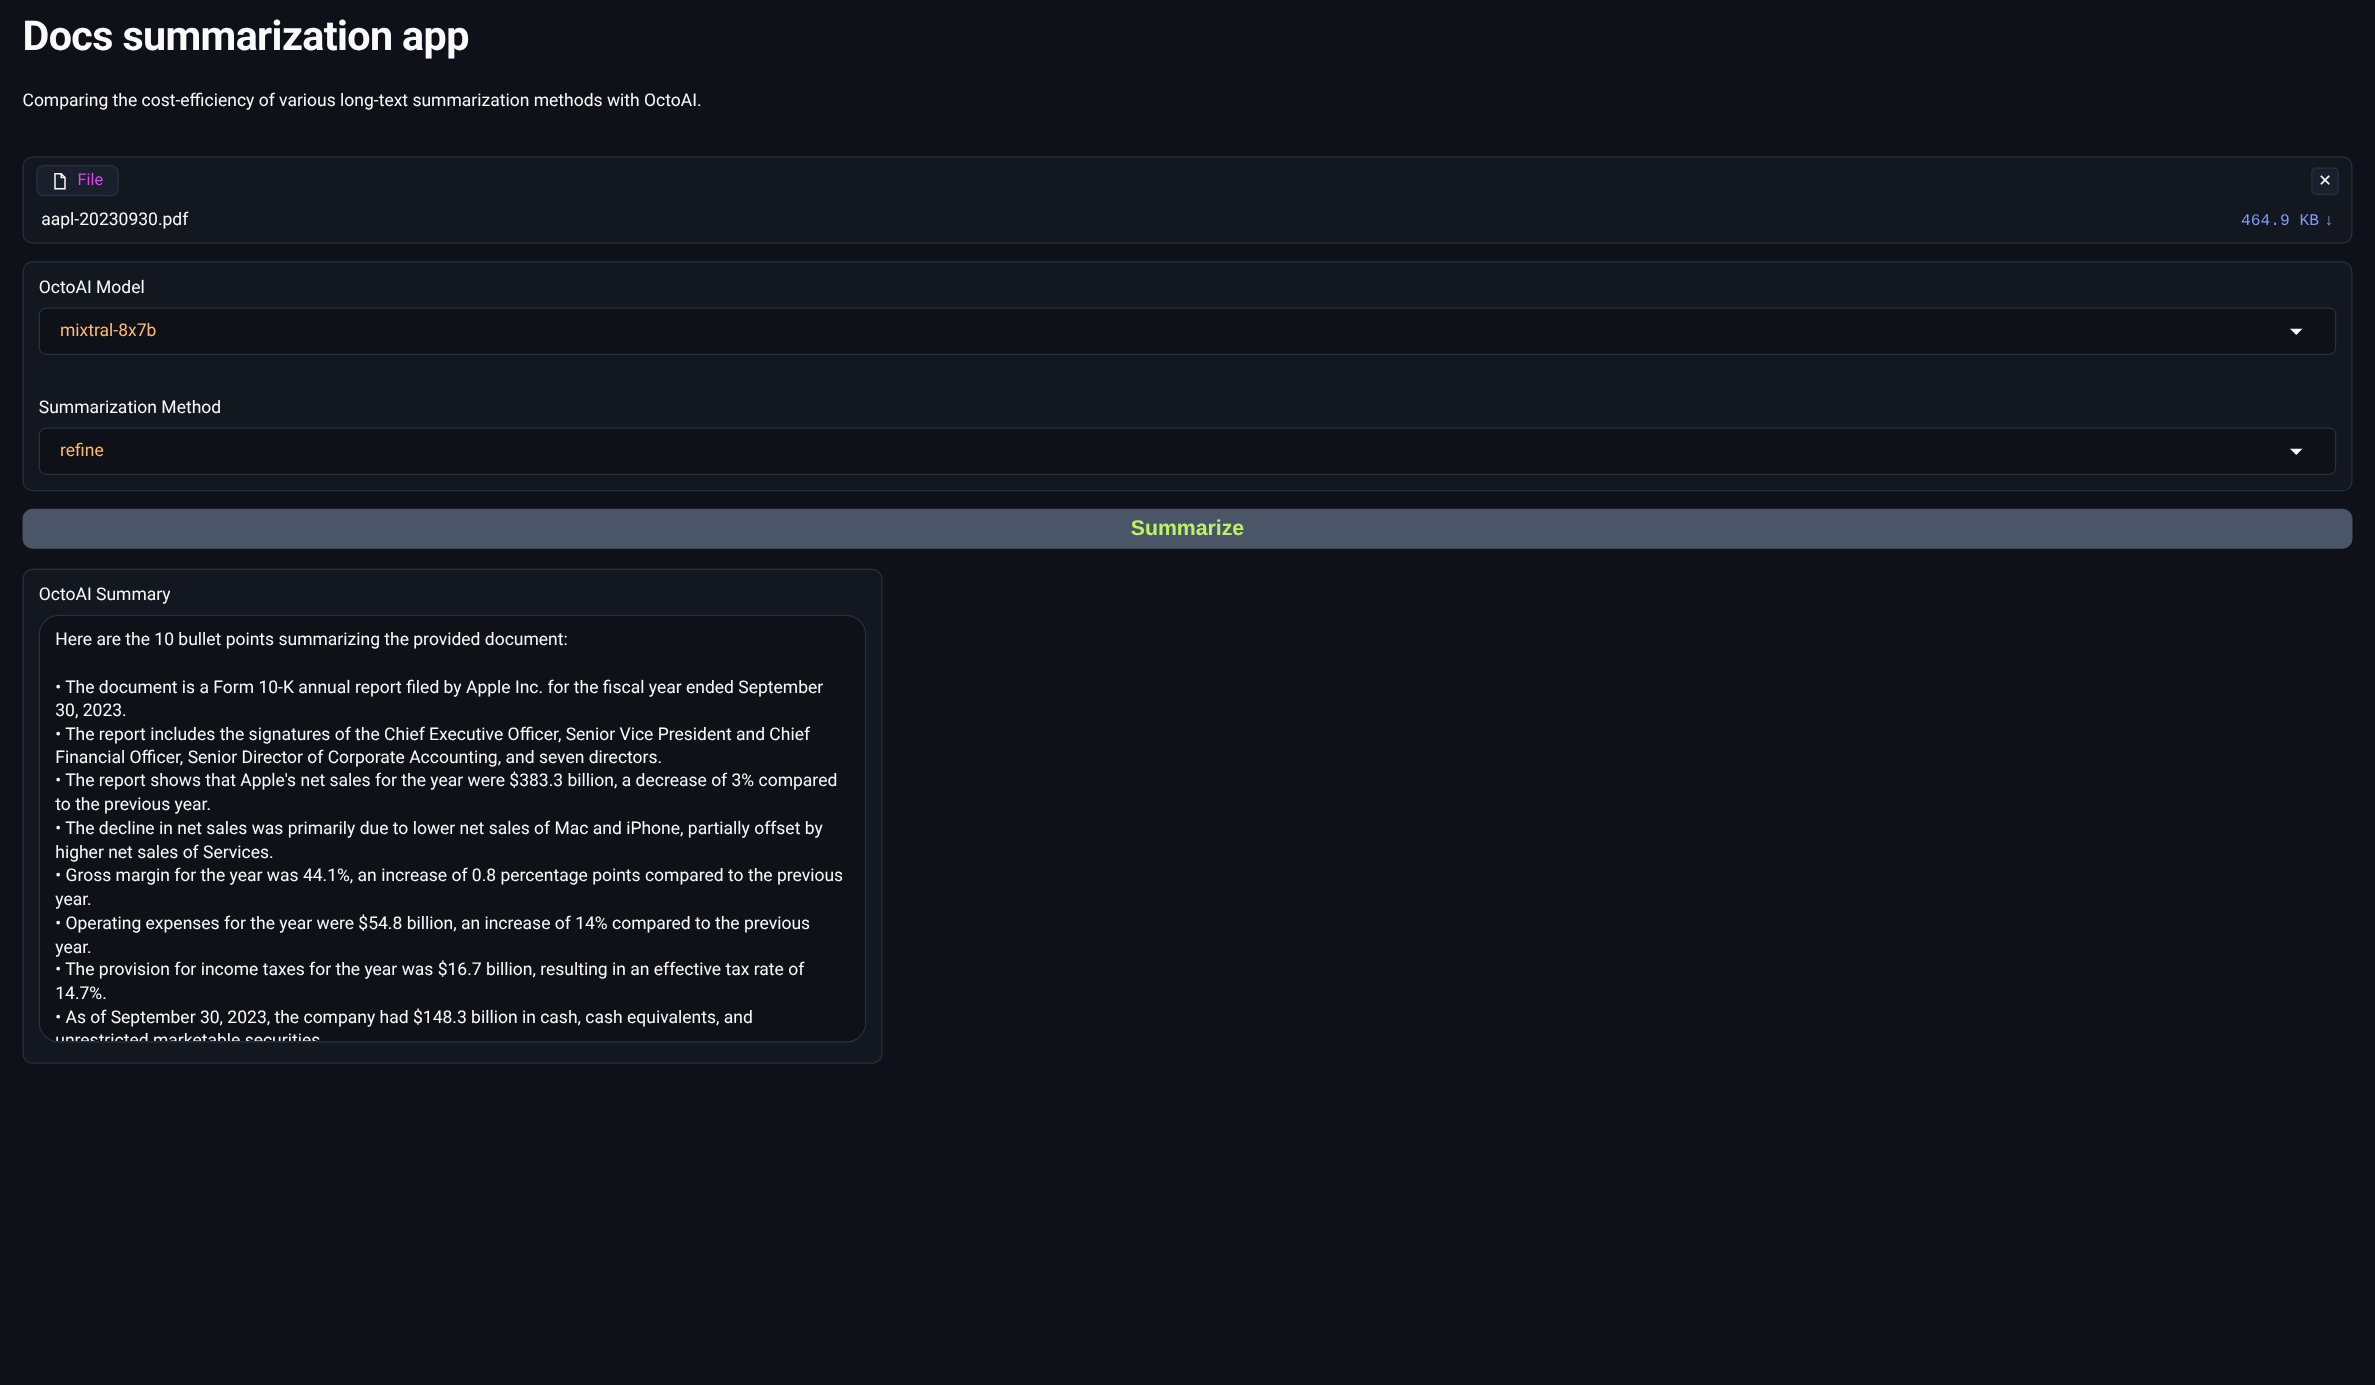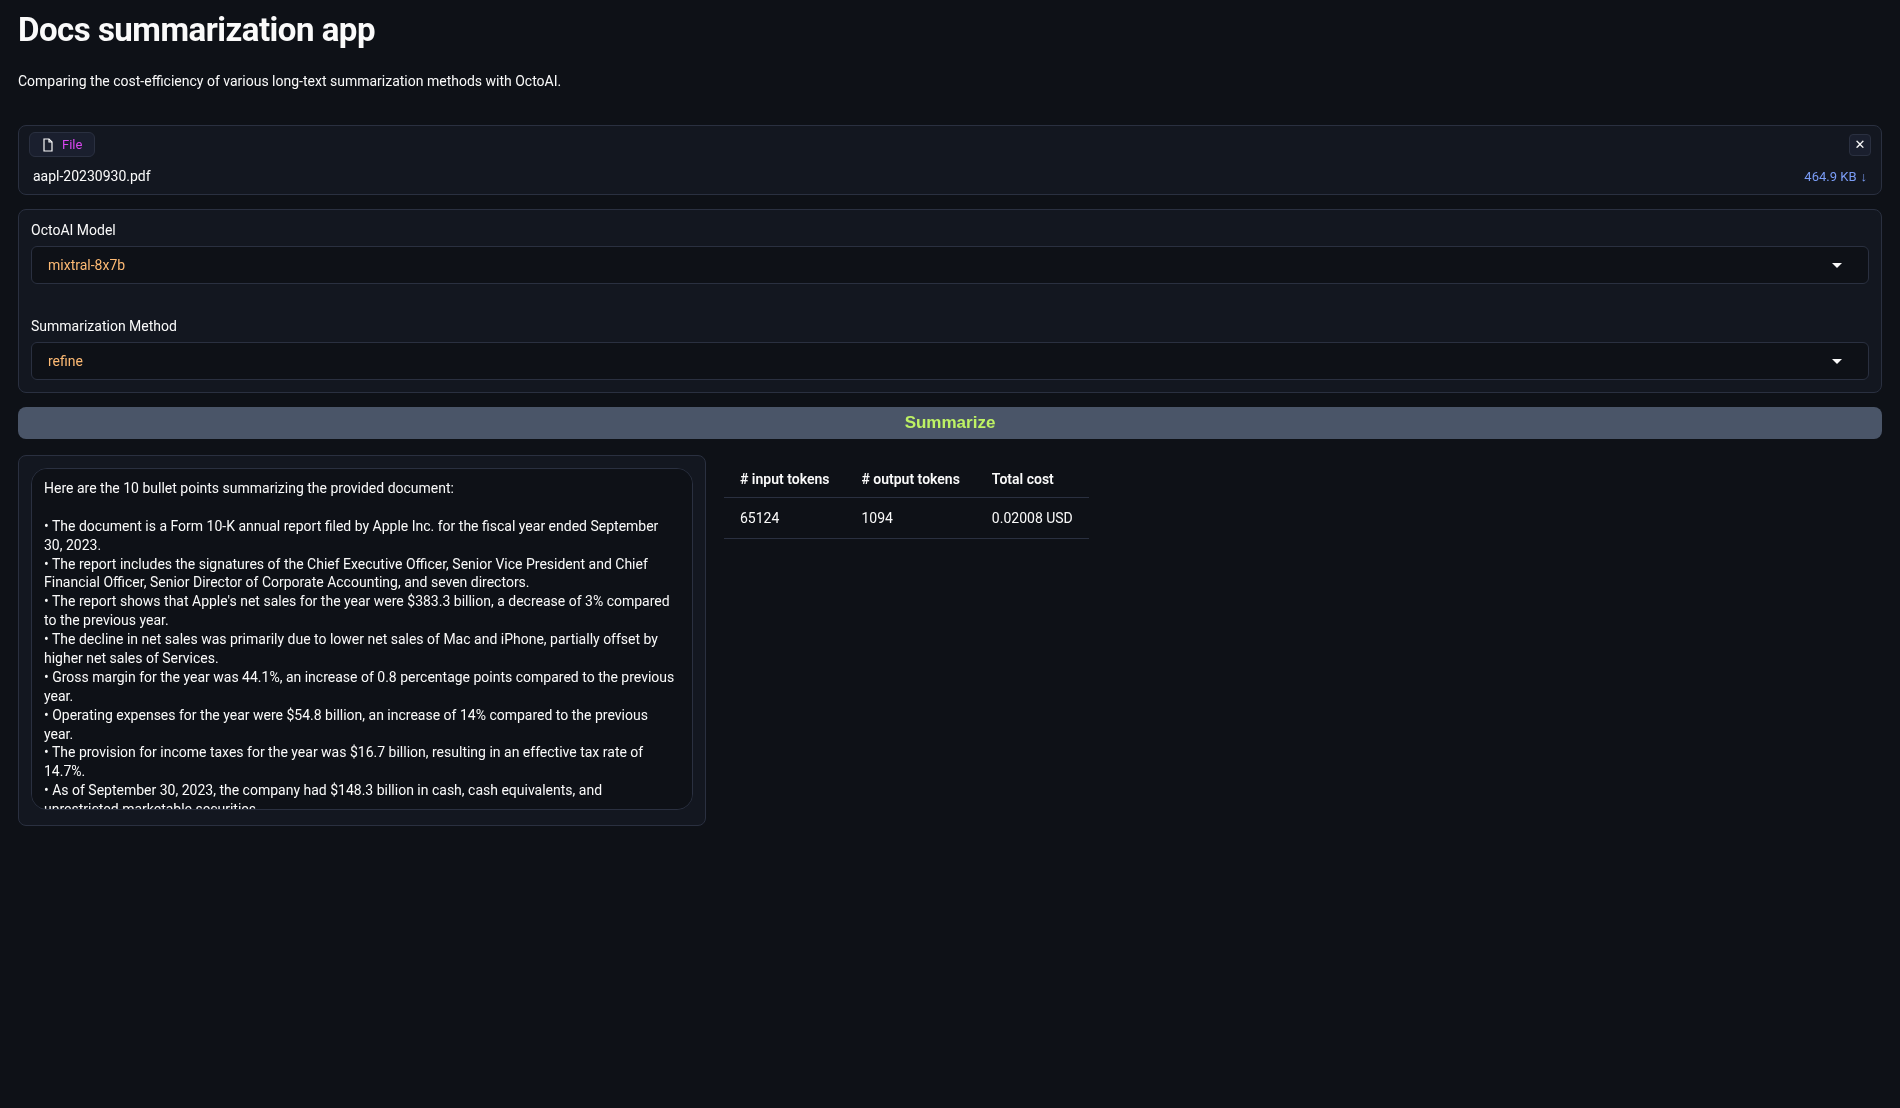--- a/index.html
+++ b/index.html
@@ -76,20 +76,21 @@
       gap: 40px;
     }
     .file-name {
       font-size: 14px;
       color: #fafafa;
     }
     .file-size {
       display: flex;
       align-items: center;
       gap: 4px;
+      font-family: Liberation Mono, monospace;
     }
     .file-size-text {
       color: #7a9cf5;
       font-size: 13px;
     }
     .download-icon {
       color: #7a9cf5;
       font-size: 13px;
     }
     .form-panel {
@@ -237,45 +238,30 @@
       <span class="select-value">refine</span>
       <span class="chevron-down"></span>
     </div>
   </div>
 </div>
 
 <button class="summarize-btn">Summarize</button>
 
 <div class="results-row">
   <div class="summary-panel">
+    <label class="summary-label">OctoAI Summary</label>
     <textarea class="summary-textarea" readonly="" style="">Here are the 10 bullet points summarizing the provided document:
 
 • The document is a Form 10-K annual report filed by Apple Inc. for the fiscal year ended September 30, 2023.
 • The report includes the signatures of the Chief Executive Officer, Senior Vice President and Chief Financial Officer, Senior Director of Corporate Accounting, and seven directors.
 • The report shows that Apple's net sales for the year were $383.3 billion, a decrease of 3% compared to the previous year.
 • The decline in net sales was primarily due to lower net sales of Mac and iPhone, partially offset by higher net sales of Services.
 • Gross margin for the year was 44.1%, an increase of 0.8 percentage points compared to the previous year.
 • Operating expenses for the year were $54.8 billion, an increase of 14% compared to the previous year.
 • The provision for income taxes for the year was $16.7 billion, resulting in an effective tax rate of 14.7%.
 • As of September 30, 2023, the company had $148.3 billion in cash, cash equivalents, and unrestricted marketable securities.
 • The company has various contractual obligations, including $106.6 billion in debt and $15.8 billion in lease payments.
 • Apple recognized revenue of $110.5 billion from operating activities, $2.0 billion from investing activities, and $3.9 billion from financing activities.</textarea>
   </div>
-  <table class="stats-table">
-    <thead>
-      <tr>
-        <th># input tokens</th>
-        <th># output tokens</th>
-        <th>Total cost</th>
-      </tr>
-    </thead>
-    <tbody>
-      <tr>
-        <td>65124</td>
-        <td>1094</td>
-        <td>0.02008 USD</td>
-      </tr>
-    </tbody>
-  </table>
 </div>
 
 
 
 
 </body></html>

